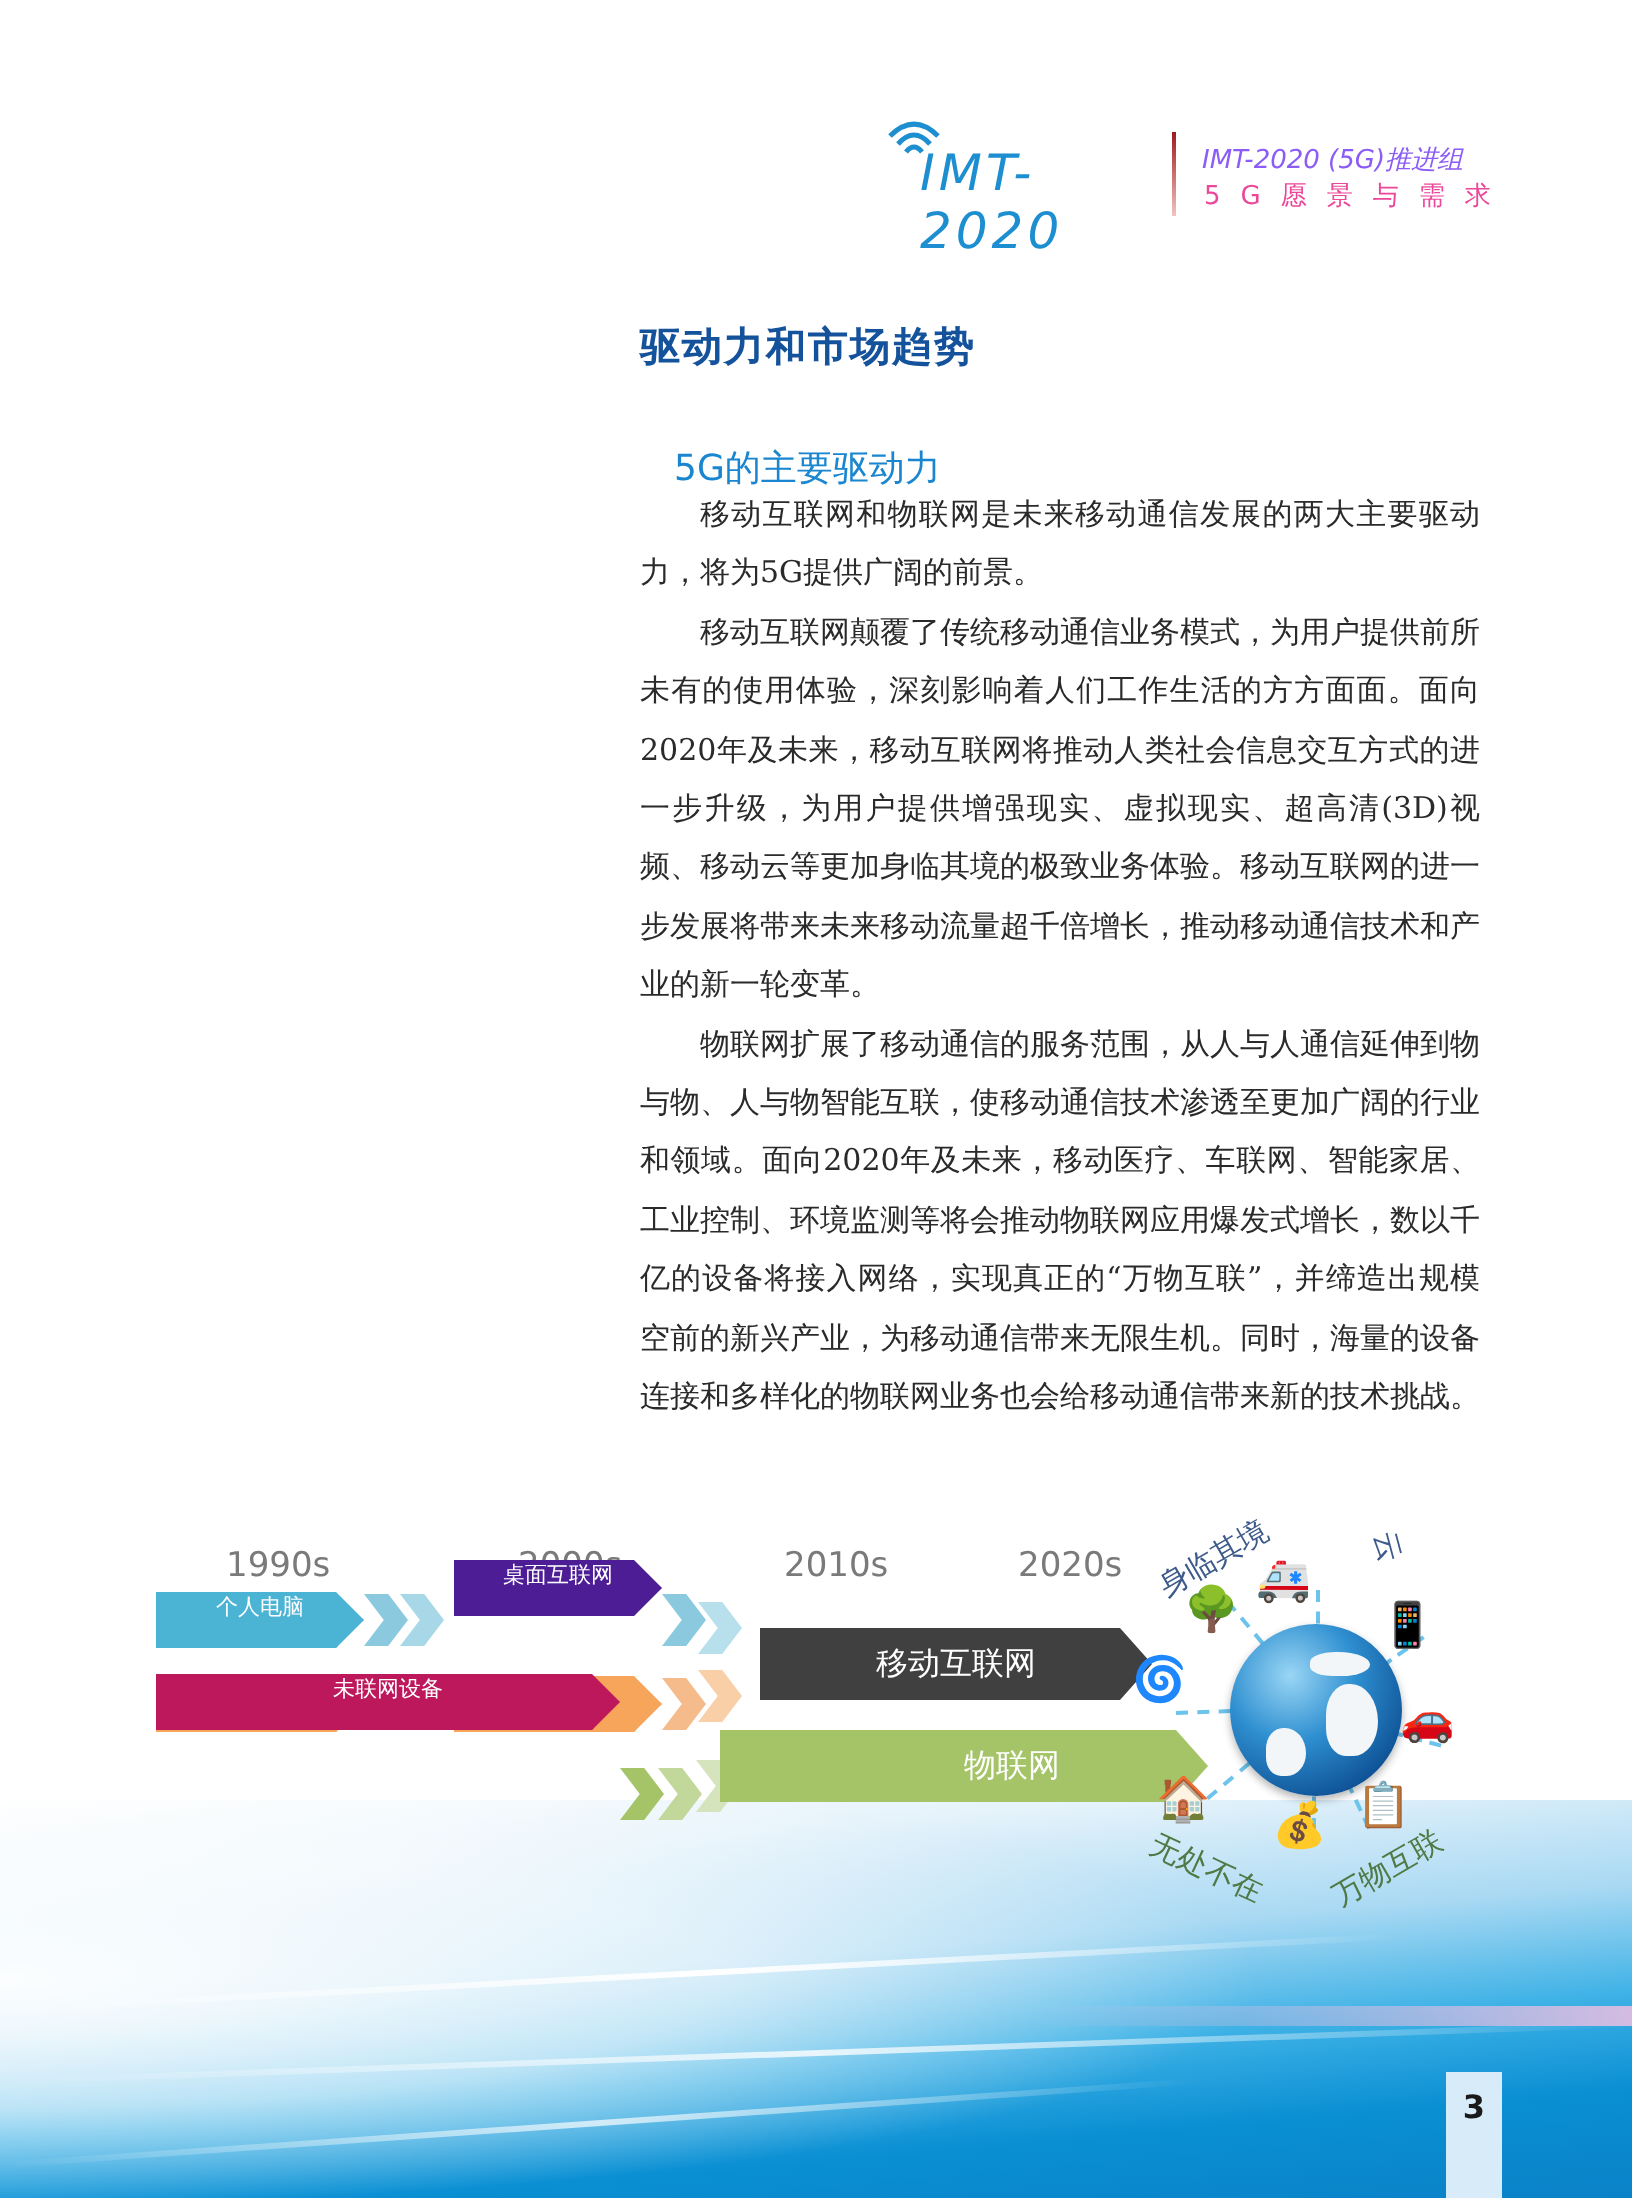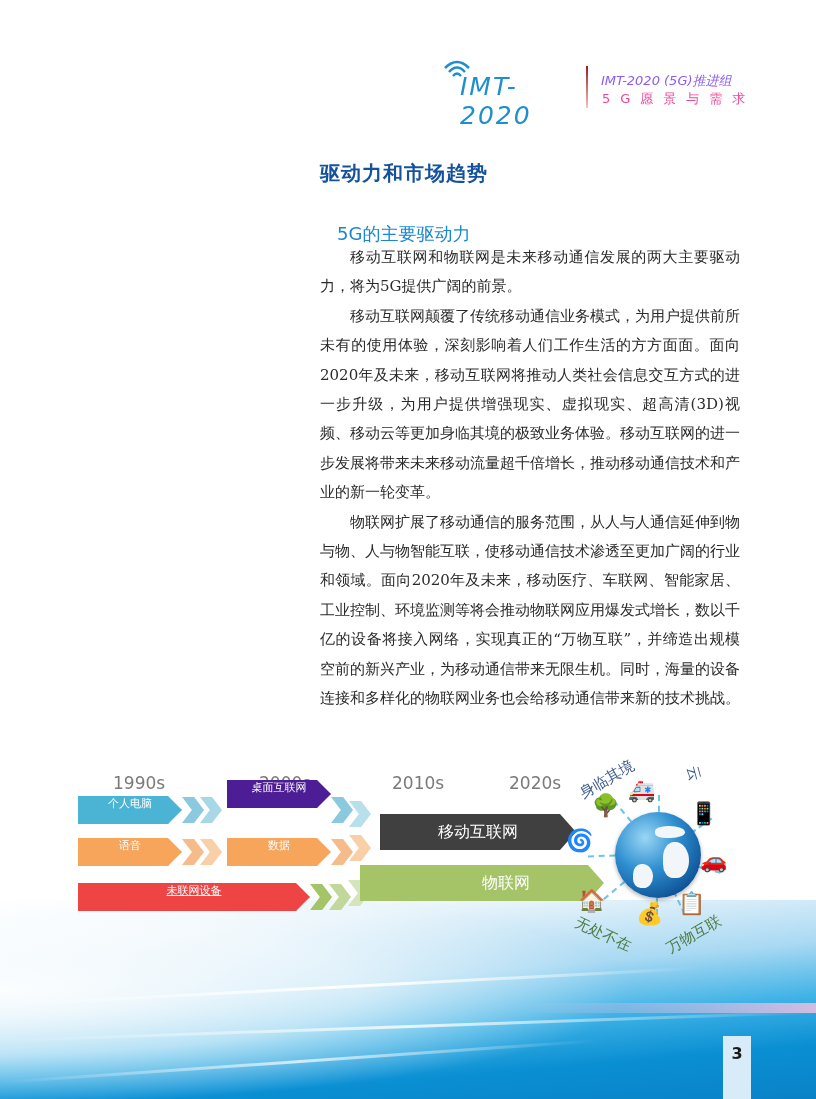--- a/index.html
+++ b/index.html
@@ -112,21 +112,21 @@
     <span>语音</span>
     </div>
   <div class="chev" style="left:182px;top:839px;background:#f5bb8a;"></div>
   <div class="chev" style="left:200px;top:839px;background:#f9cfa8;"></div>
   <div class="arrow" style="left:227px;top:838px;width:104px;background:#f7a55a;">
     <span>数据</span>
     </div>
   <div class="chev" style="left:331px;top:839px;background:#f5bb8a;"></div>
   <div class="chev" style="left:349px;top:835px;background:#f9cfa8;"></div>
 
-  <div class="arrow" style="left:78px;top:883px;width:232px;background:#ef4444;text-decoration:underline;">
+  <div class="arrow" style="left:78px;top:837px;width:232px;background:#be185d;">
     <span>未联网设备</span>
     </div>
   <div class="chev" style="left:310px;top:884px;background:#a4c467;"></div>
   <div class="chev" style="left:329px;top:884px;background:#c2d89a;"></div>
   <div class="chev" style="left:348px;top:880px;background:#d5e4bc;"></div>
 
   <div class="big-arrow" style="left:380px;top:814px;width:196px;background:#404040;">
     <span>移动互联网</span>
     </div>
   <div class="big-arrow" style="left:360px;top:865px;width:196px;background:#a4c467;padding-left:48px;">

